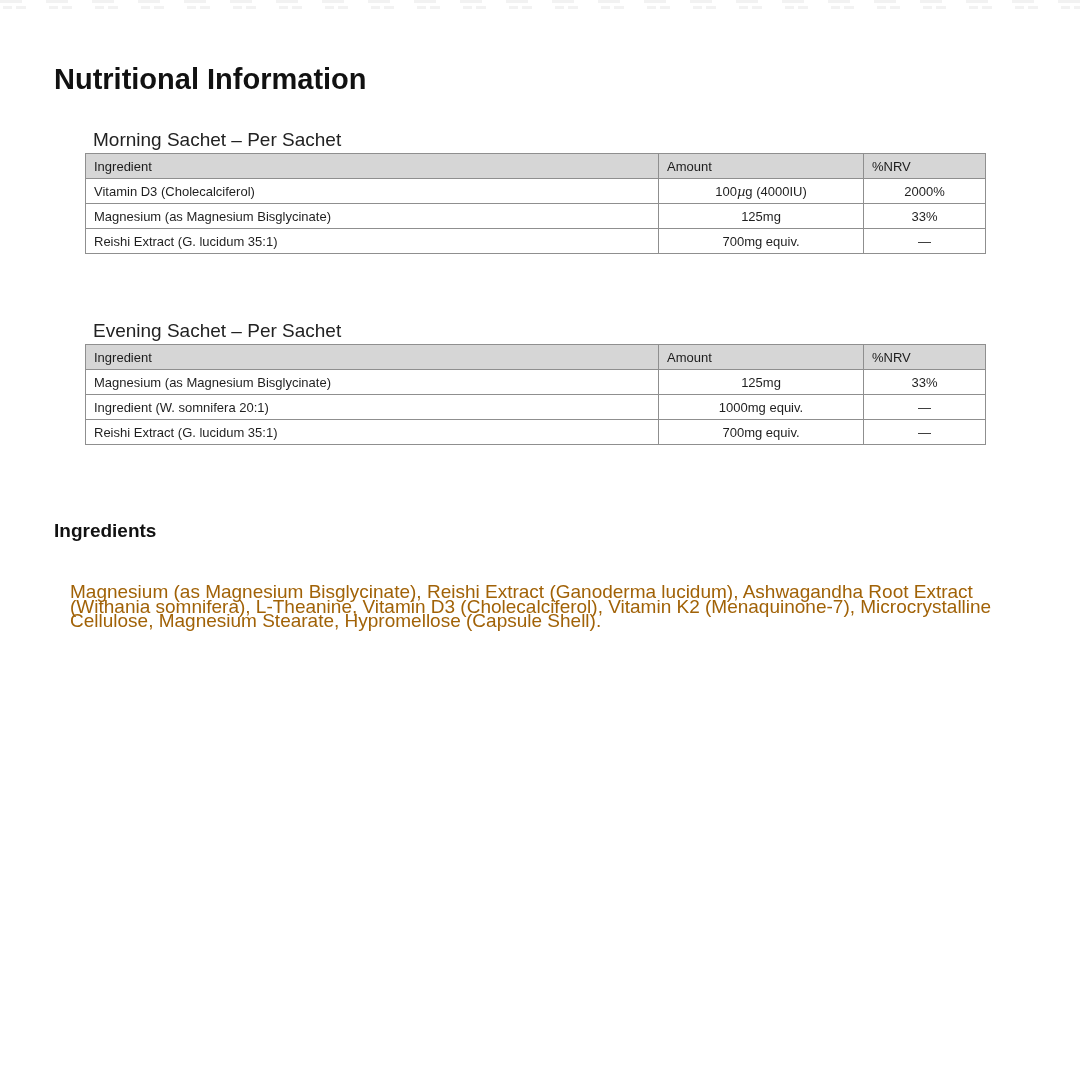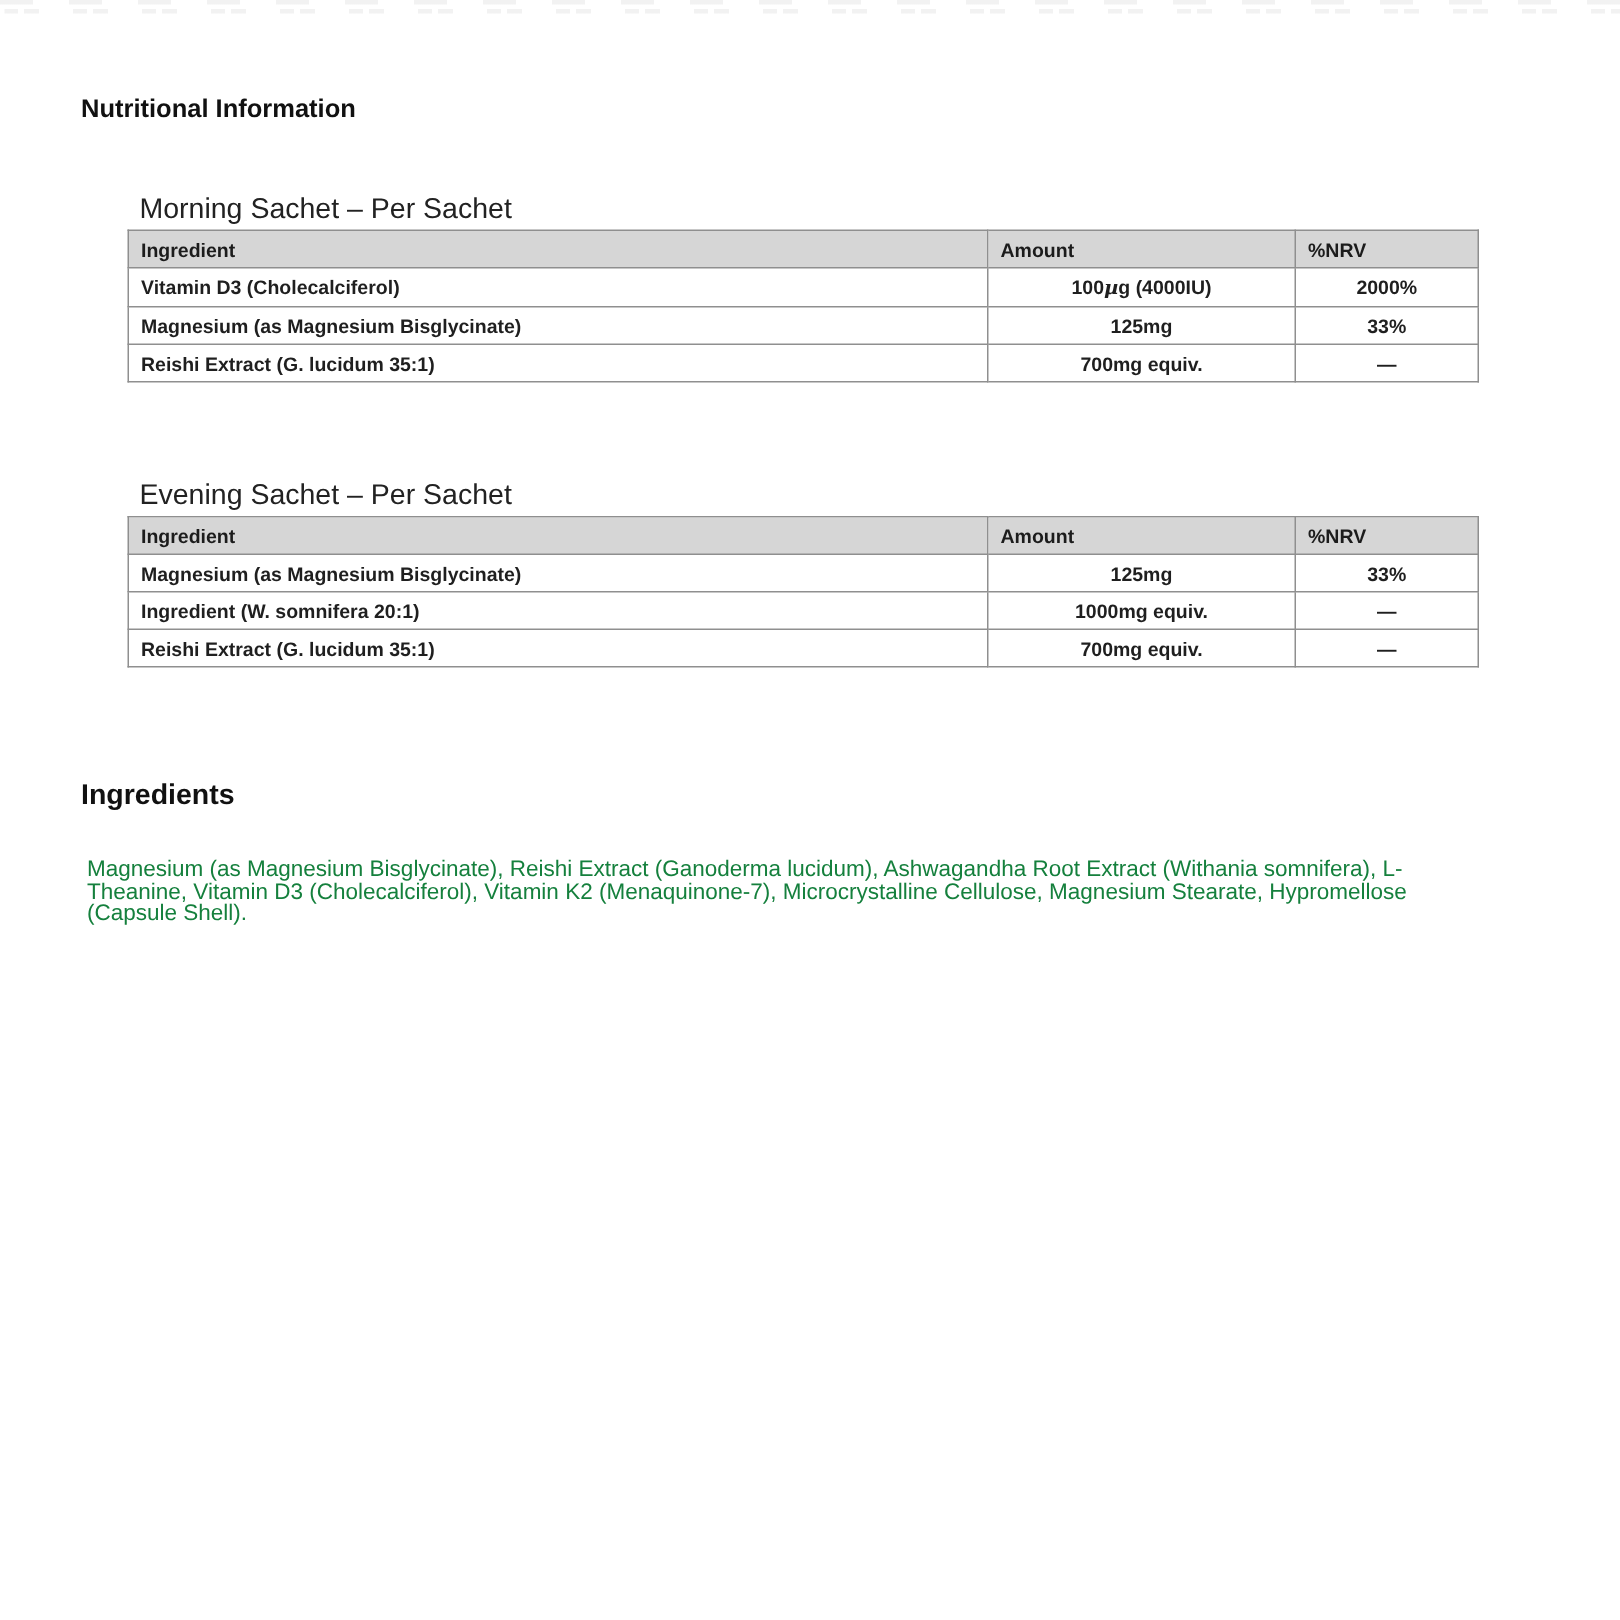--- a/index.html
+++ b/index.html
@@ -29,21 +29,21 @@
       repeating-linear-gradient(90deg, var(--top-pattern) 0 9px, #ffffff 9px 13px, var(--top-pattern) 13px 23px, #ffffff 23px 46px);
     background-size: 100% 3px, 100% 3px;
     background-position: 0 0, 3px 6px;
     background-repeat: no-repeat, no-repeat;
   }
   .page-title {
     position: absolute;
     left: 54px;
     top: 64px;
     margin: 0;
-    font-size: 17px;
+    font-size: 29px;
     line-height: 1.05;
     font-weight: bold;
     color: #111;
   }
   .table-block {
     position: absolute;
     left: 85px;
     width: 900px;
   }
   .table-block.first  { top: 133px; }
@@ -59,21 +59,21 @@
     border-collapse: collapse;
     width: 900px;
     table-layout: fixed;
     font-size: 13px;
   }
   table.nutrition th,
   table.nutrition td {
     border: 1px solid var(--border);
     padding: 4.5px 8px;
     line-height: 15px;
-    font-weight: bold;
+    font-weight: normal;
     text-align: left;
     overflow: hidden;
     white-space: nowrap;
   }
   table.nutrition th {
     background: var(--header-bg);
     color: #1c1c1c;
   }
   table.nutrition td.center { text-align: center; }
   .mu {
@@ -88,24 +88,24 @@
     font-size: 19px;
     line-height: 1.1;
     font-weight: bold;
     color: #111;
   }
   .ingredients-text {
     position: absolute;
     left: 54px;
     top: 569px;
     width: 932px;
-    margin: 4px;
-    font-size: 15px;
+    margin: 16px;
+    font-size: 19px;
     line-height: 14.5px;
-    color: #15803d;
+    color: #a16207;
   }
 </style>
 </head>
 <body>
 
 <div class="top-pattern"></div>
 
 <h1 class="page-title">Nutritional Information</h1>
 
 <section class="table-block first">

